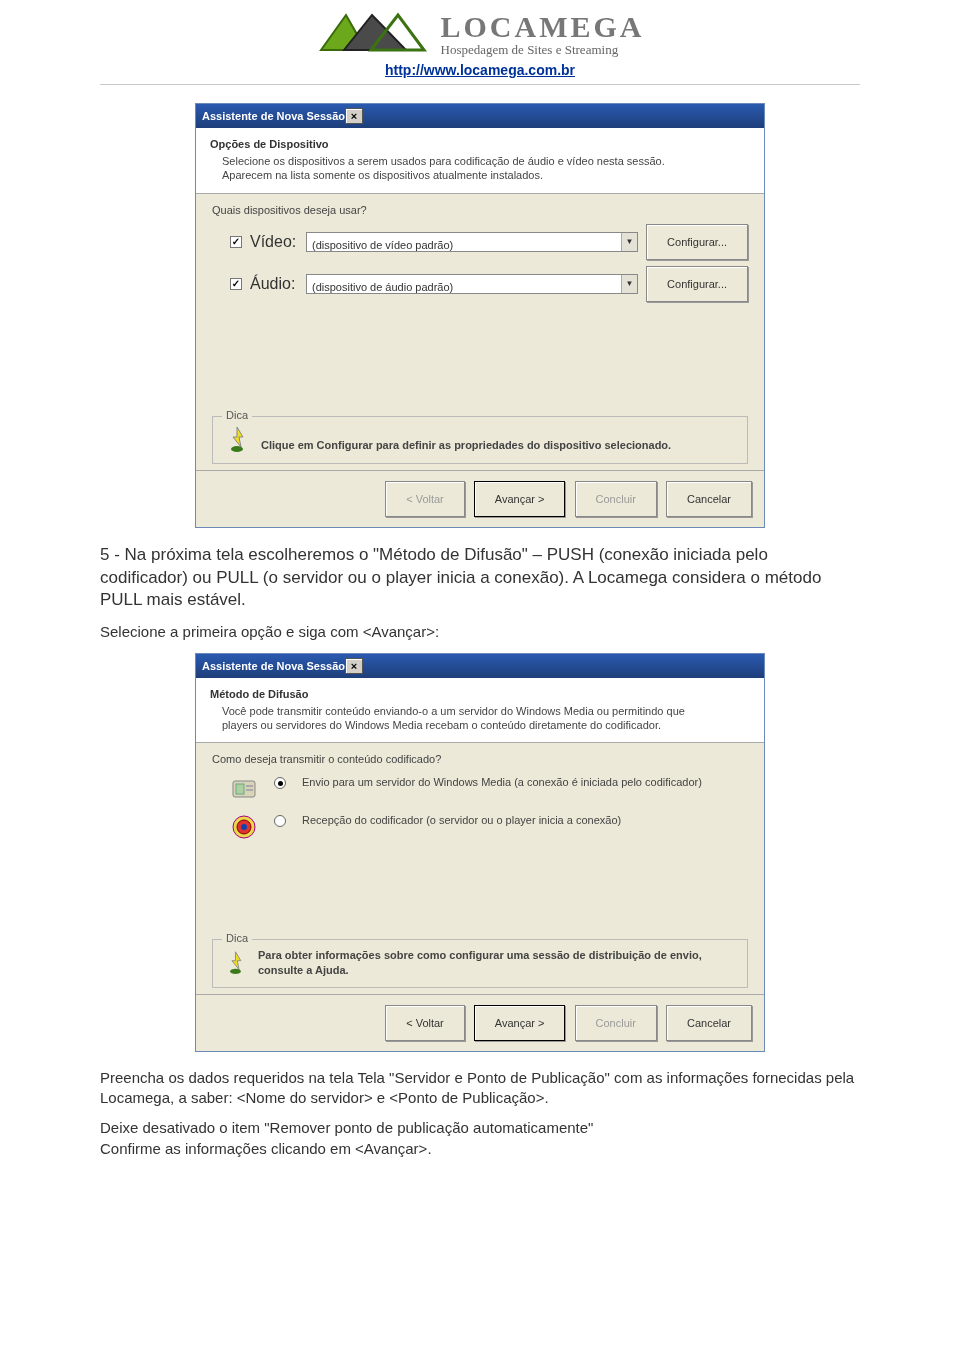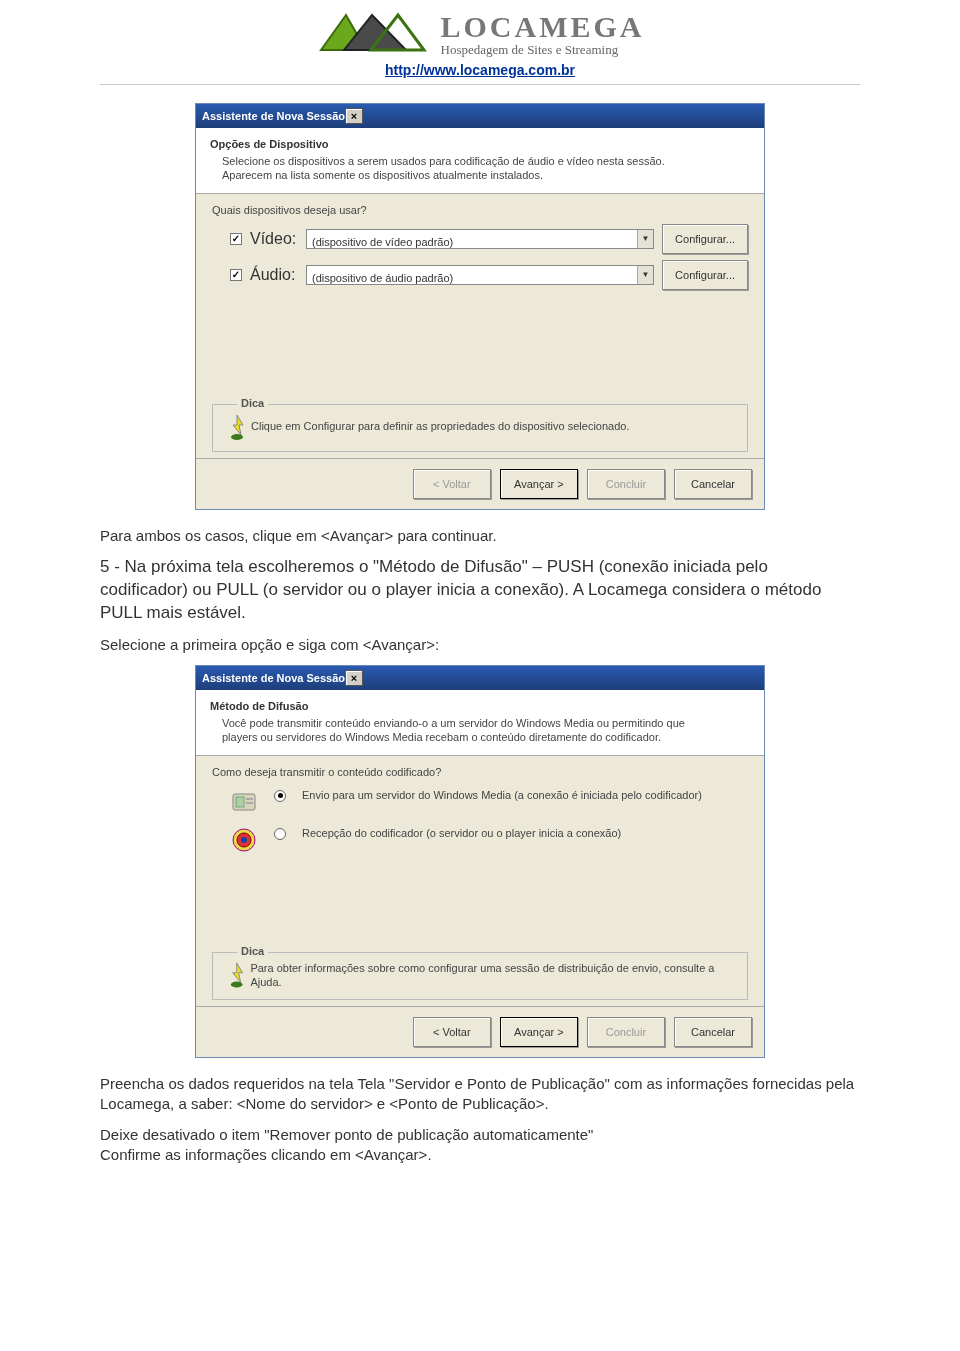--- a/index.html
+++ b/index.html
@@ -147,50 +147,51 @@
     font-size: 11px;
   }
   .combo .arrow {
     width: 16px; height: 18px;
     border-left: 1px solid #aaa;
     background: #e4e2d6;
     display: flex; align-items: center; justify-content: center;
     font-size: 8px; color: #333;
   }
   .btn {
-    height: 30px;
+    height: 36px;
     min-width: 78px;
     border: 1px solid #888;
     background: #ECE9D8;
     box-shadow: inset 1px 1px 0 #fff, 1px 1px 0 #999;
     font-size: 11px;
     display: inline-flex; align-items: center; justify-content: center;
-    padding: 0 12px;
+    padding: 0 20px;
     color: #333;
   }
   .btn.disabled { color: #9a9a9a; }
   .btn.default { border: 1px solid #000; }
   .fieldset {
     border: 1px solid #bbb;
     margin: 8px 0 0 0;
     padding: 8px 10px 10px 10px;
     position: relative;
   }
   .fieldset .legend {
     position: absolute;
-    top: -8px; left: 24px;
+    top: -8px; left: 9px;
     background: #ECE9D8;
     padding: 0 4px;
     font-size: 11px;
     color: #555;
-    font-weight: bold;
   }
   .tip-row {
     display: flex;
-    align-items: center;
+    align-items: flex-end;
+    gap: 10px;
+    font-weight: bold;
   }
   .tip-icon {
     width: 28px; height: 28px;
     display: flex; align-items: center; justify-content: center;
   }
   .tip-text {
     font-size: 11px;
     color: #444;
     line-height: 1.3;
   }
@@ -315,21 +316,20 @@
       </div>
       <div class="footer-pane">
         <span class="btn disabled">&lt; Voltar</span>
         <span class="btn default">Avançar &gt;</span>
         <span class="btn disabled">Concluir</span>
         <span class="btn">Cancelar</span>
       </div>
     </div>
   </div>
 
-  <div class="body-text">Para ambos os casos, clique em &lt;Avançar&gt; para continuar.</div>
   <div class="body-text"><span class="n5">5 - Na próxima tela escolheremos o "Método de Difusão" – PUSH (conexão iniciada pelo codificador) ou PULL (o servidor ou o player inicia a conexão). A Locamega considera o método PULL mais estável.</span></div>
   <div class="body-text" style="margin-top:0">Selecione a primeira opção e siga com &lt;Avançar&gt;:</div>
 
   <div class="shot-wrap">
     <div class="win">
       <div class="titlebar">
         <span>Assistente de Nova Sessão</span>
         <span class="close-x">×</span>
       </div>
       <div class="header-pane">

